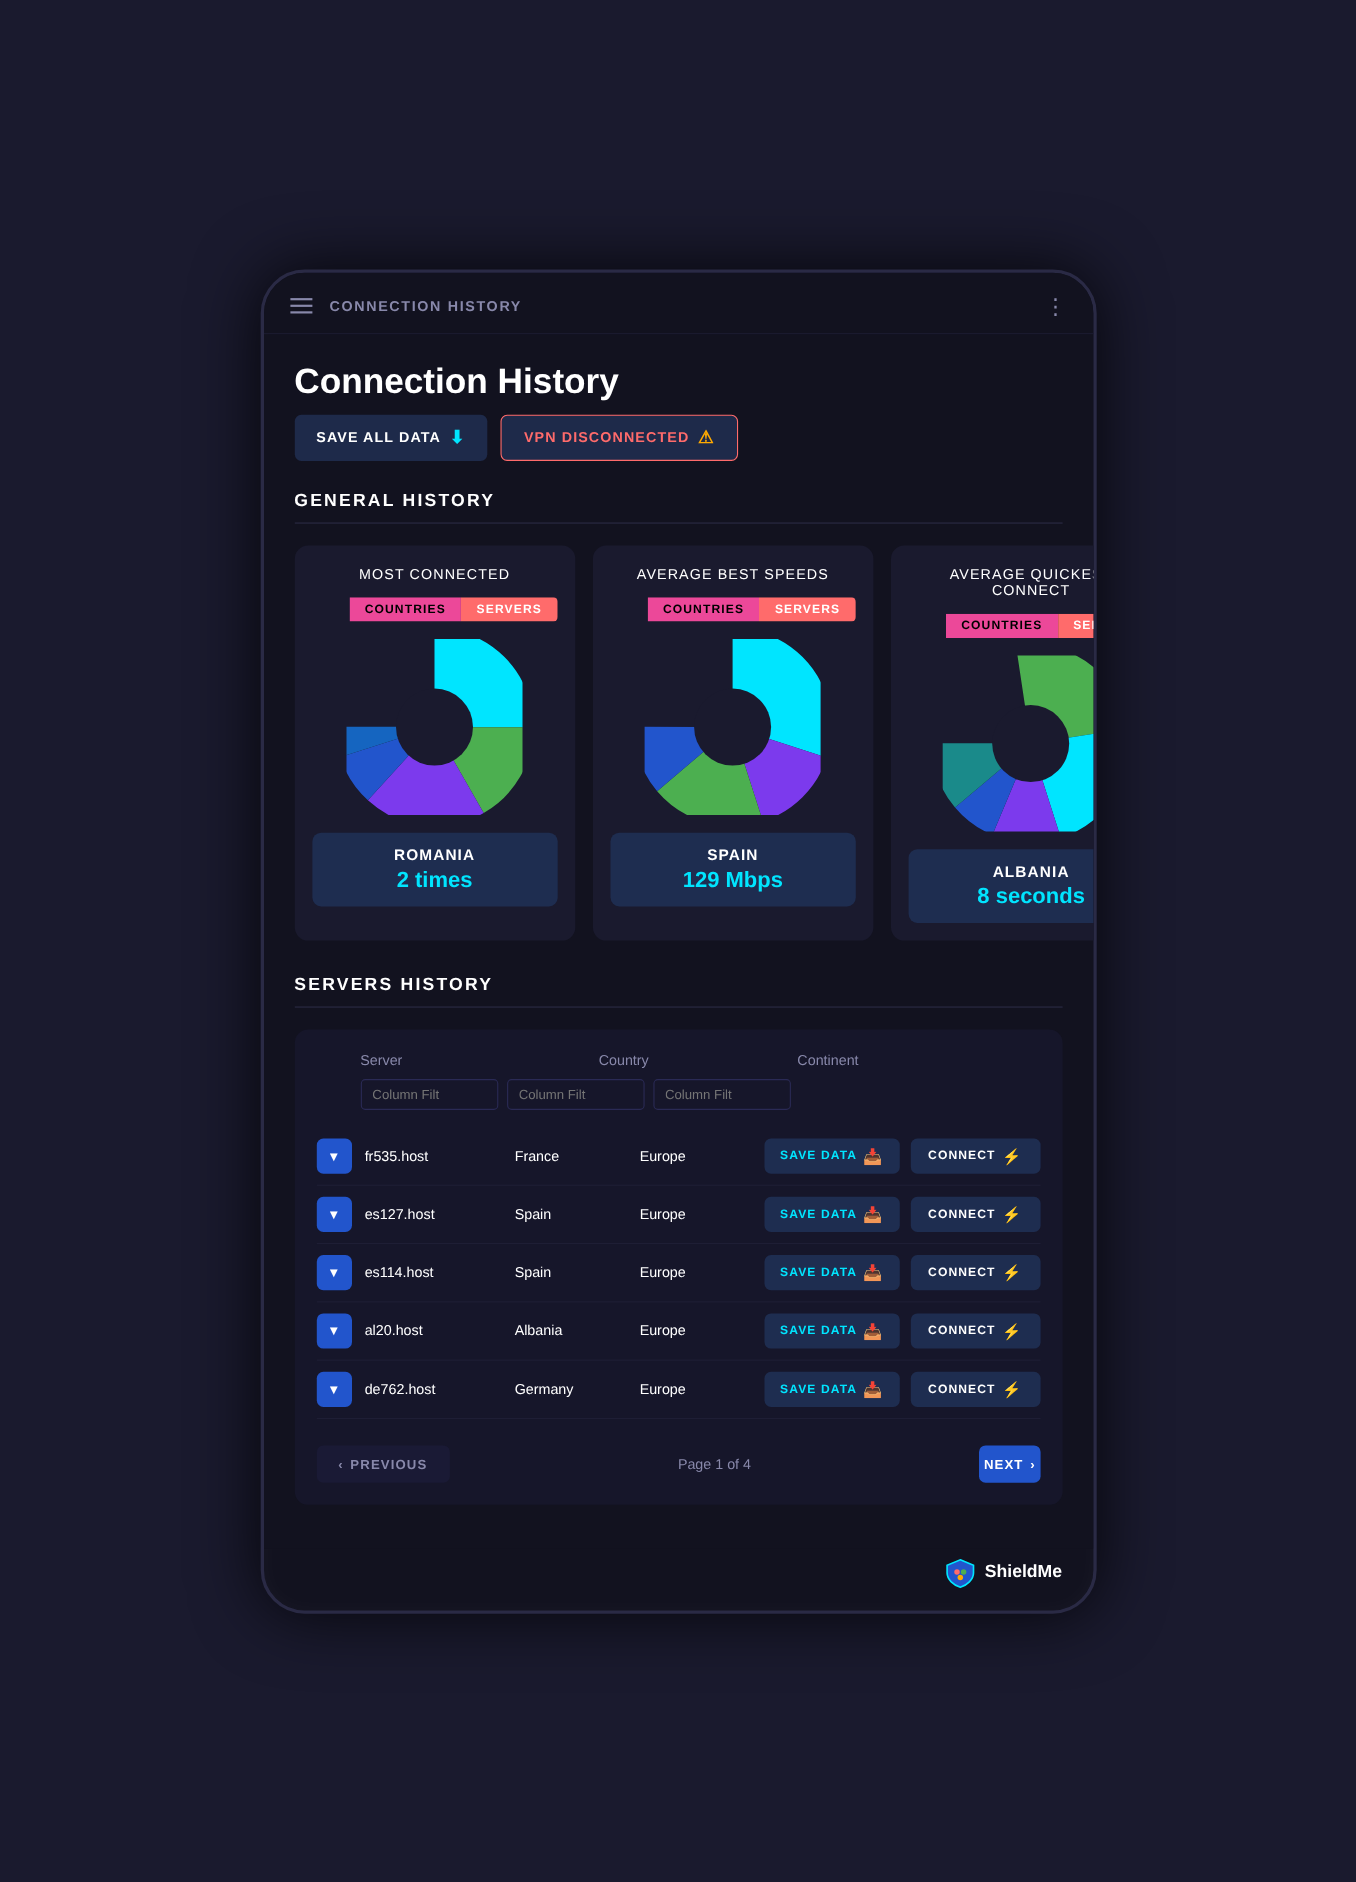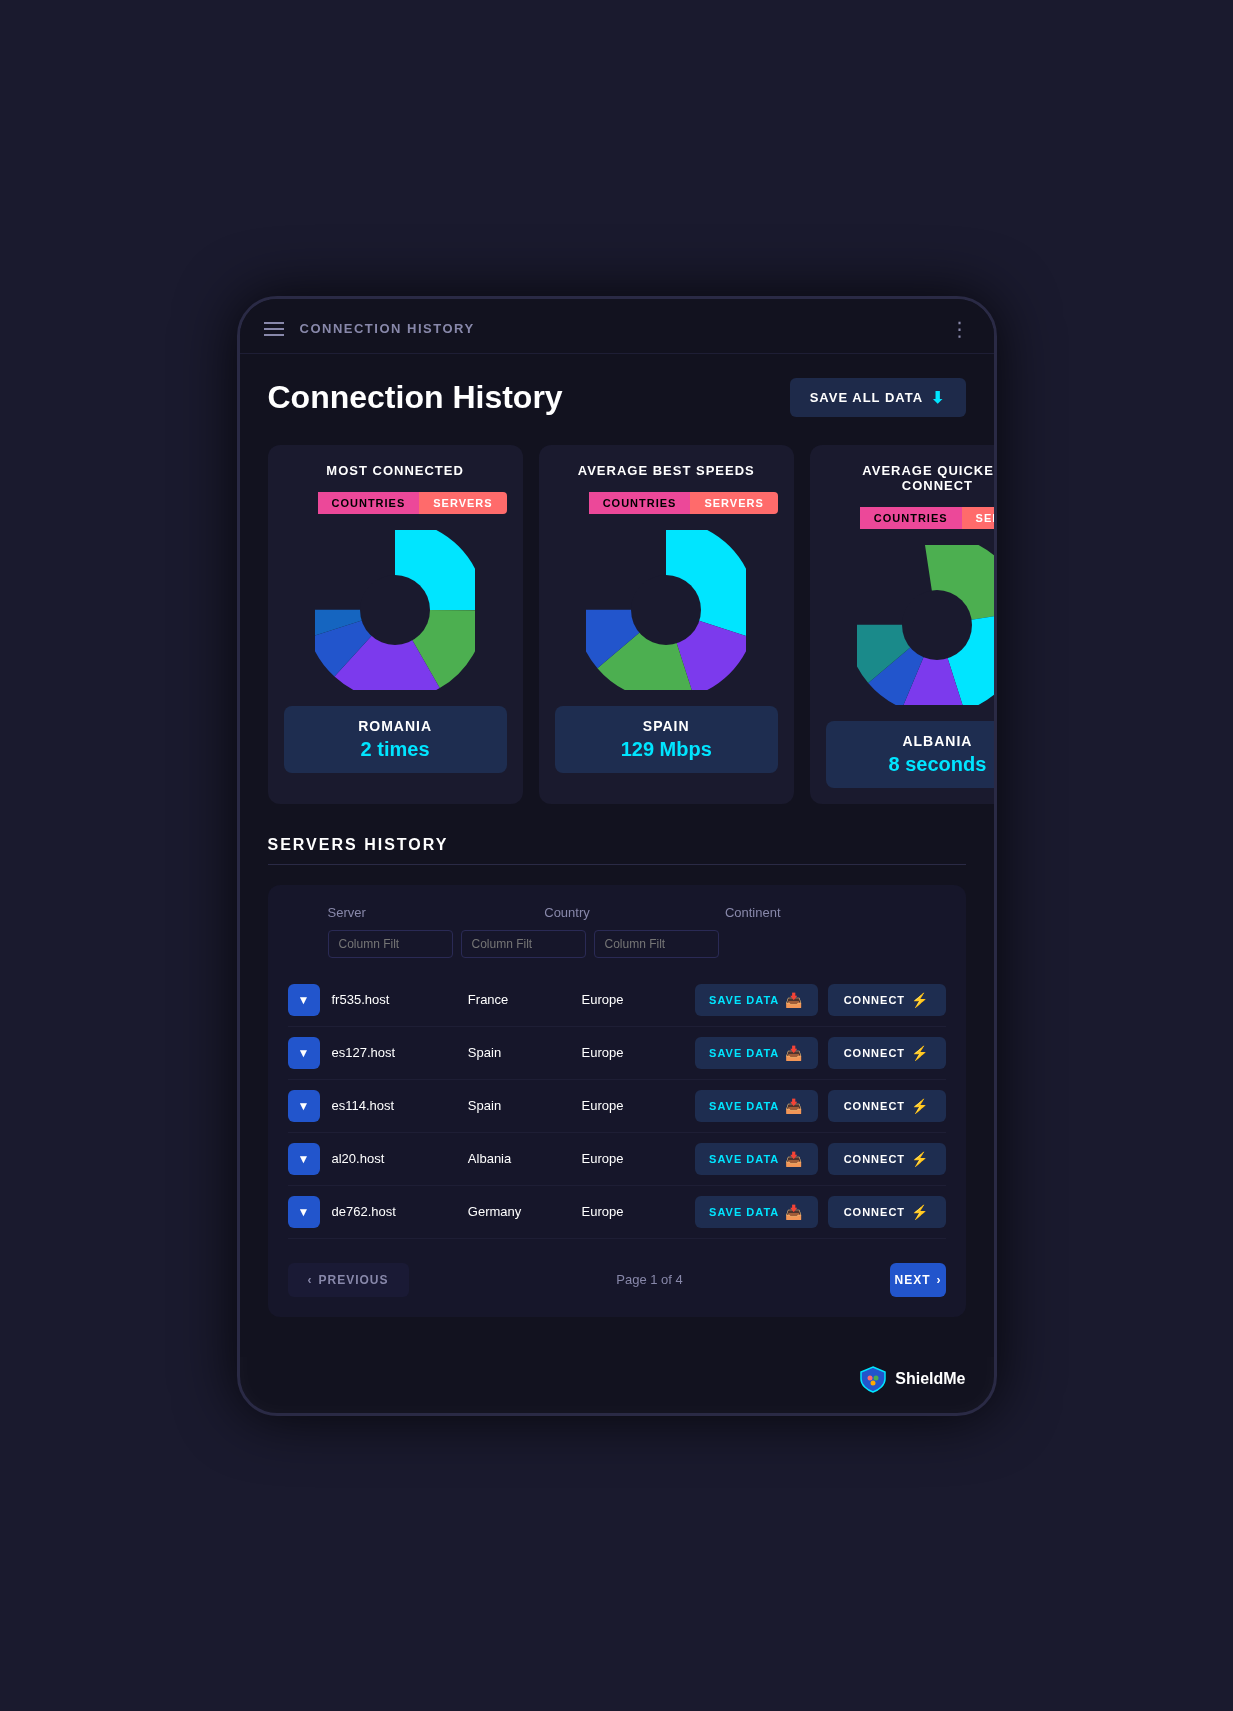--- a/index.html
+++ b/index.html
@@ -127,21 +127,21 @@
       border-radius: 12px;
       padding: 18px 16px 16px;
       flex: 1;
       display: flex;
       flex-direction: column;
       align-items: center;
     }
     .chart-card-title {
       color: #ffffff;
       font-size: 13px;
-      font-weight: 700;
+      font-weight: 400;
       letter-spacing: 1px;
       text-align: center;
       margin-bottom: 14px;
     }
     .tab-toggle {
       display: flex;
       gap: 0;
       margin-bottom: 16px;
       border-radius: 4px;
       overflow: hidden;
@@ -364,23 +364,28 @@
 
   <div class="content">
 
     <div class="page-header">
       <h1 class="page-title">Connection History</h1>
       <div class="header-buttons">
         <button class="btn-save-all">
           <span>SAVE ALL DATA</span>
           <span class="icon">⬇</span>
         </button>
+        <button class="btn-vpn">
+          <span>VPN DISCONNECTED</span>
+          <span class="warn-icon">⚠</span>
+        </button>
       </div>
     </div>
 
+    <div class="section-title">GENERAL HISTORY</div>
 
     <div class="charts-row">
 
       <div class="chart-card">
         <div class="chart-card-title">MOST CONNECTED</div>
         <div class="tab-toggle">
           <button class="tab-btn active-countries">COUNTRIES</button>
           <button class="tab-btn active-servers">SERVERS</button>
         </div>
         <div class="pie-container">

